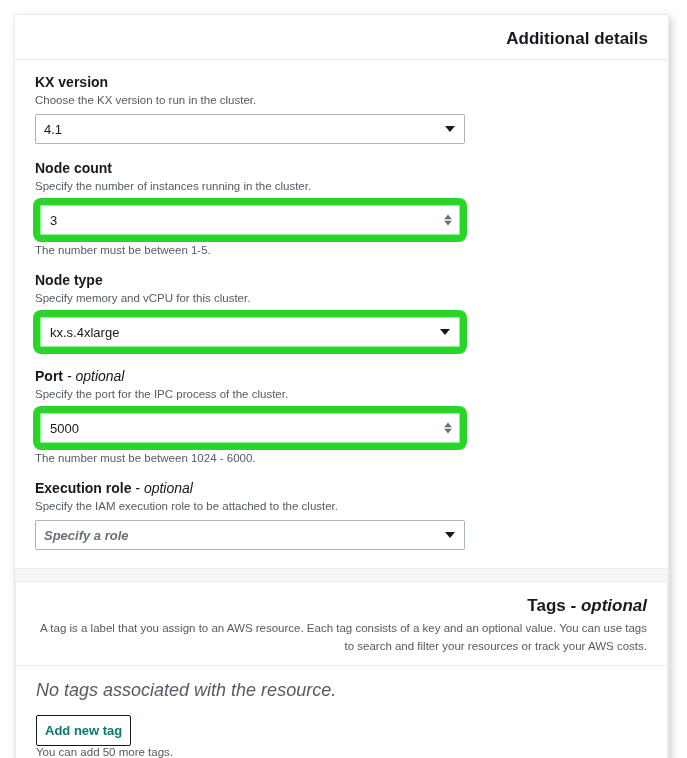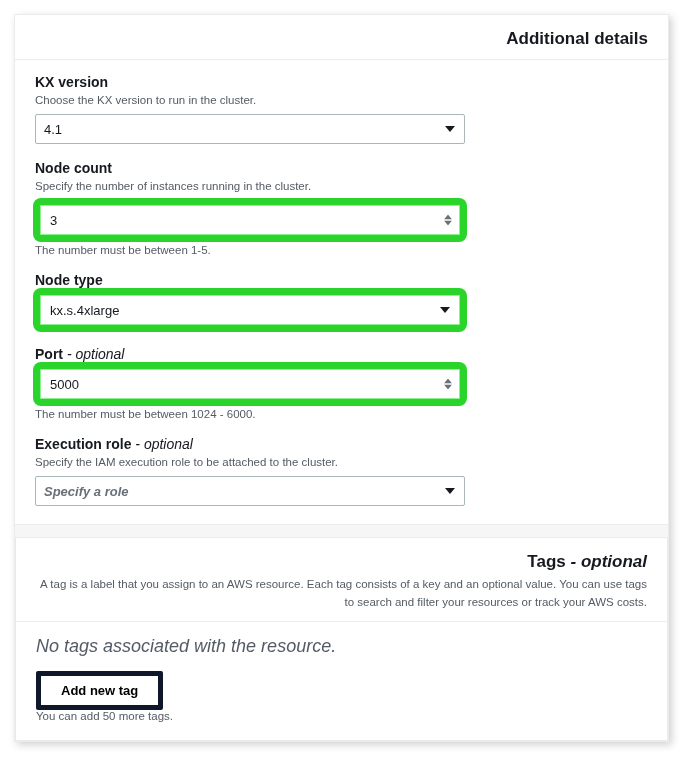--- a/index.html
+++ b/index.html
@@ -147,27 +147,27 @@
     border-top: 1px solid #eaeded;
   }
   .no-tags {
     color: #545b64;
     font-size: 18px;
     margin-bottom: 14px;
     font-style: italic;
   }
   .add-tag-btn {
     display: inline-block;
-    border: 5px solid #0f172a;
+    border: 1px solid #0f172a;
     border-radius: 2px;
     background: #ffffff;
-    padding: 7px 20px;
+    padding: 7px 8px;
     font-size: 13px;
     font-weight: 700;
-    color: #000000;
+    color: #0f766e;
     cursor: pointer;
   }
   .tag-hint {
     font-size: 11.5px;
     color: #545b64;
   }
   .gap {
     height: 12px;
     background: #f6f6f6;
   }
@@ -216,37 +216,39 @@
                   <polygon points="0,0 8,0 4,5" fill="#687078"></polygon>
                 </svg>
             </span>
           </div>
         </div>
         <div class="field-hint">The number must be between 1-5.</div>
       </div>
 
       <div class="field">
         <div class="field-label">Node type</div>
+        <div class="field-desc">Specify memory and vCPU for this cluster.</div>
         <div class="select-wrap highlight">
           <div class="select-control">
             <span>kx.s.4xlarge</span>
           </div>
           <span class="caret">
             <svg width="10" height="6">
                 <polygon points="0,0 10,0 5,6" fill="#16191f"></polygon>
               </svg>
           </span>
         </div>
       </div>
 
       <div class="field">
         <div class="field-label">
           <span>Port</span>
           <span class="optional">- optional</span>
         </div>
+        <div class="field-desc">Specify the port for the IPC process of the cluster.</div>
         <div class="select-wrap highlight">
           <div class="number-control">
             <span>5000</span>
             <span class="spinner">
               <svg width="8" height="5">
                   <polygon points="0,5 8,5 4,0" fill="#687078"></polygon>
                 </svg>
               <svg width="8" height="5">
                   <polygon points="0,0 8,0 4,5" fill="#687078"></polygon>
                 </svg>

